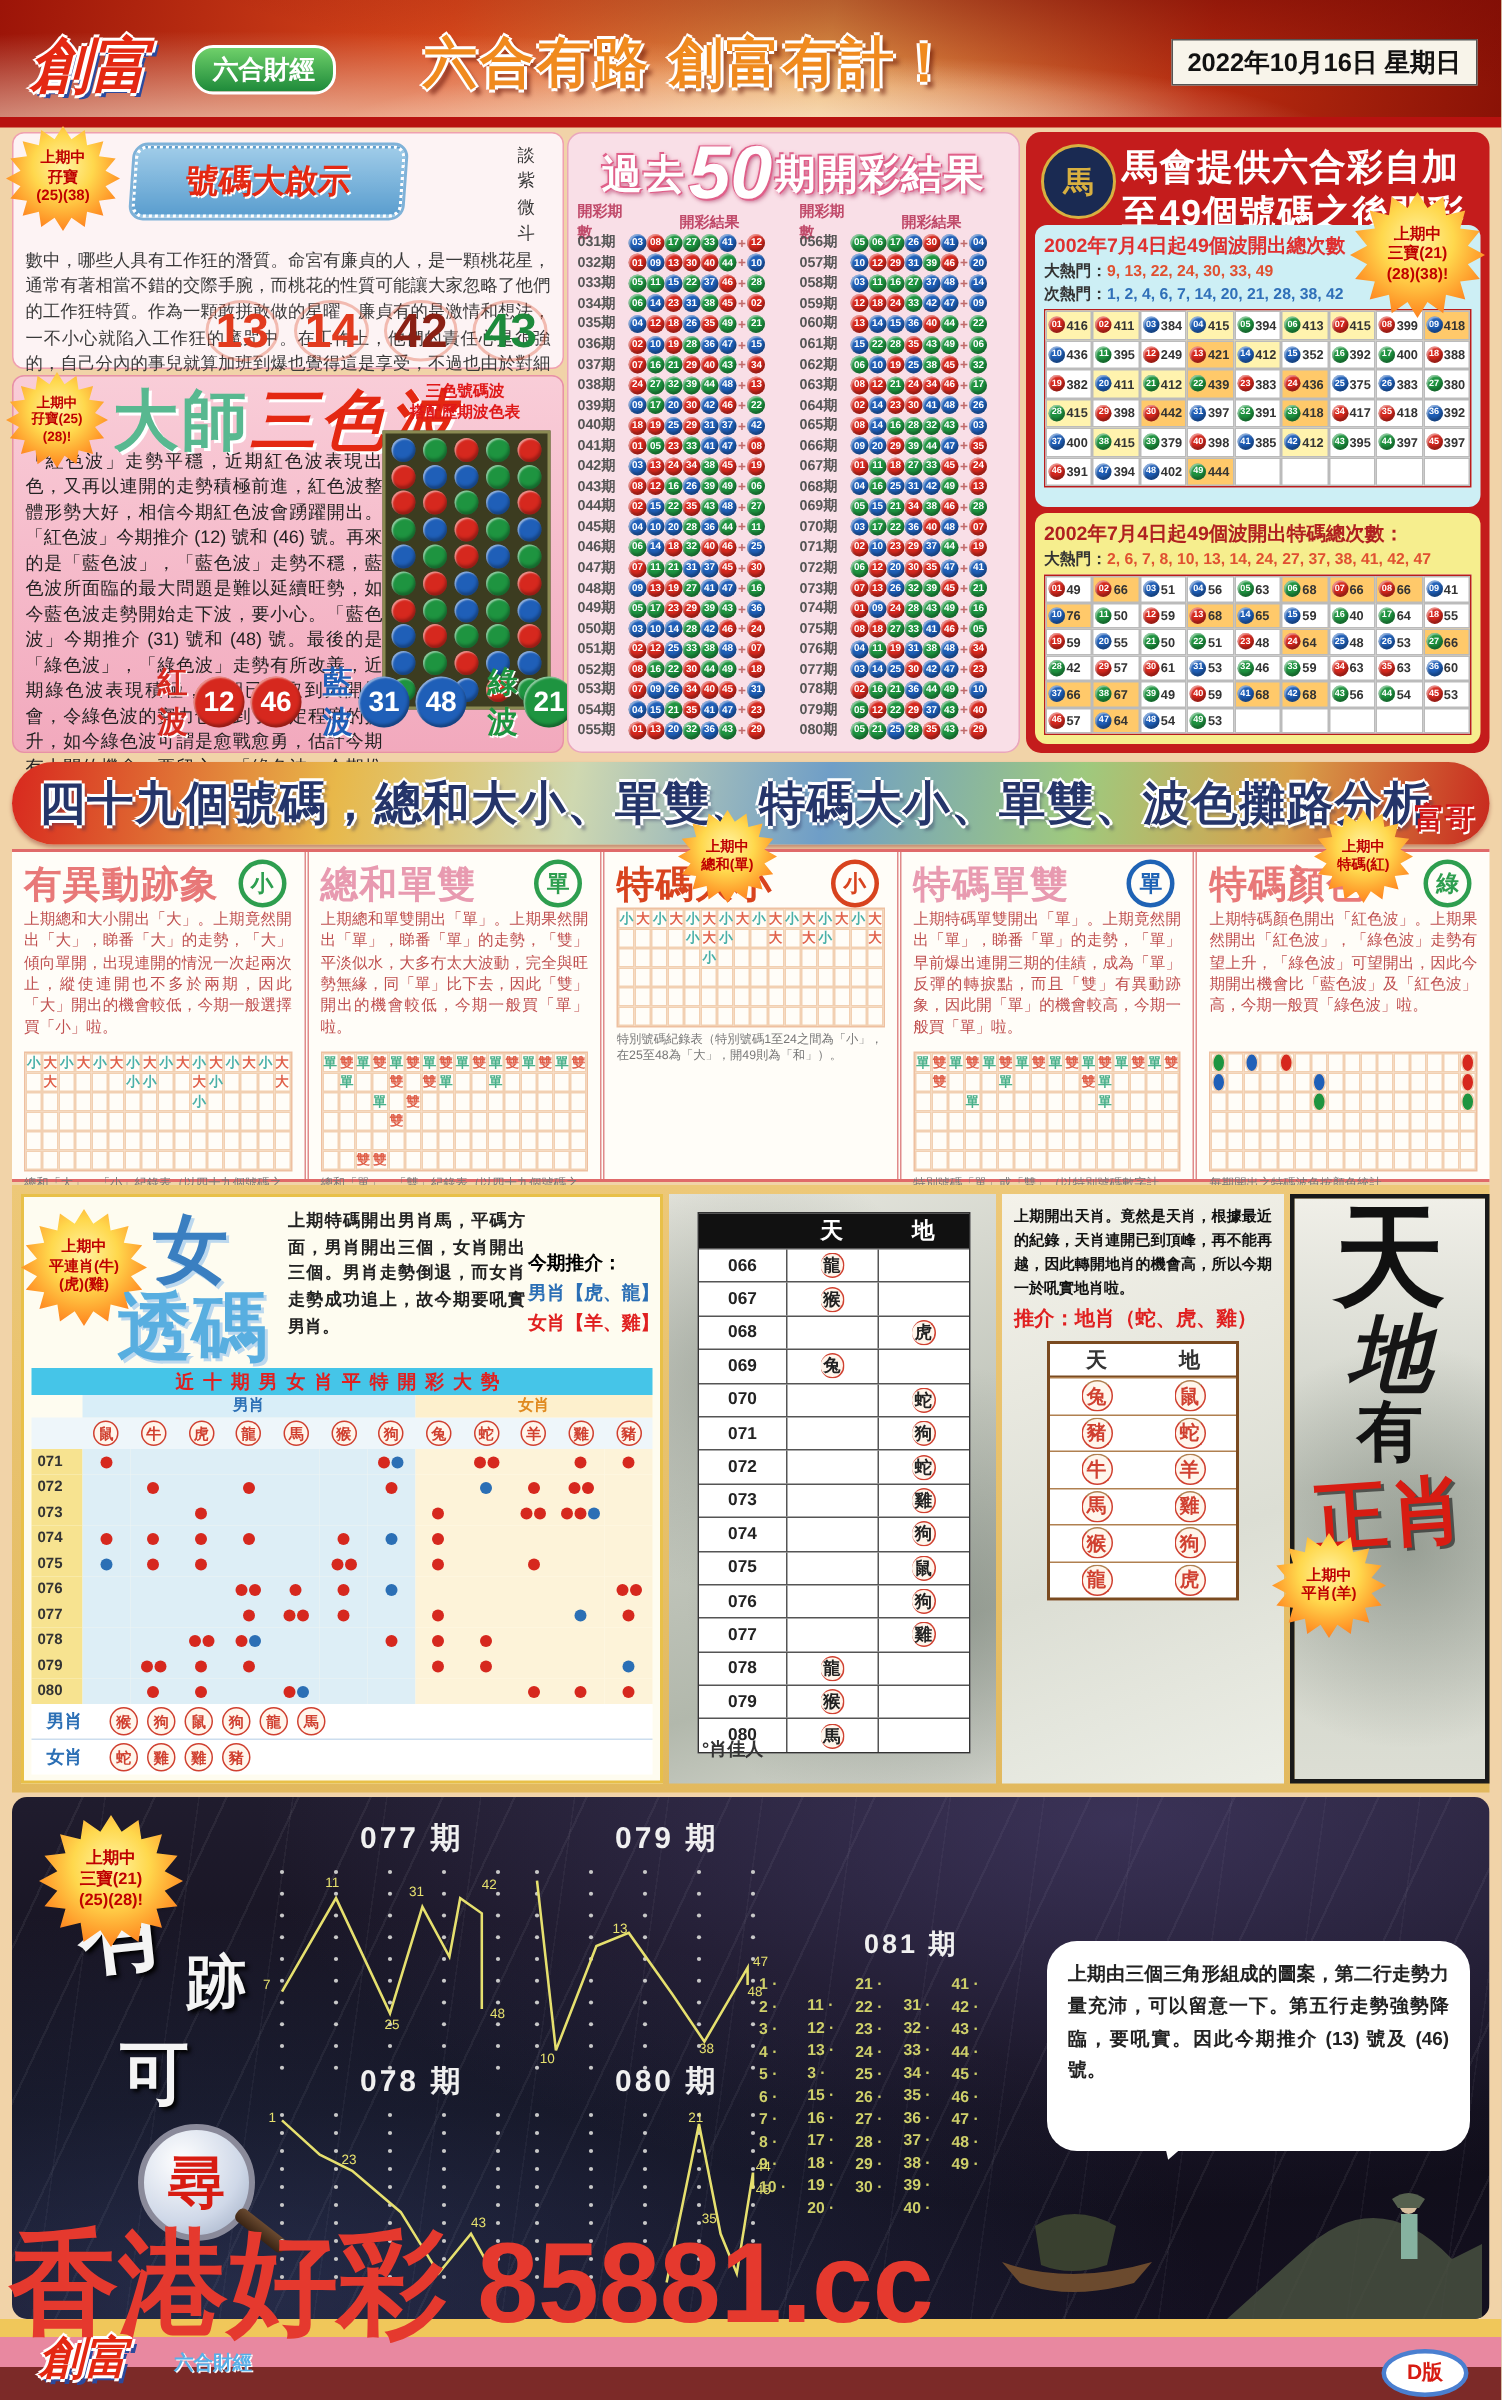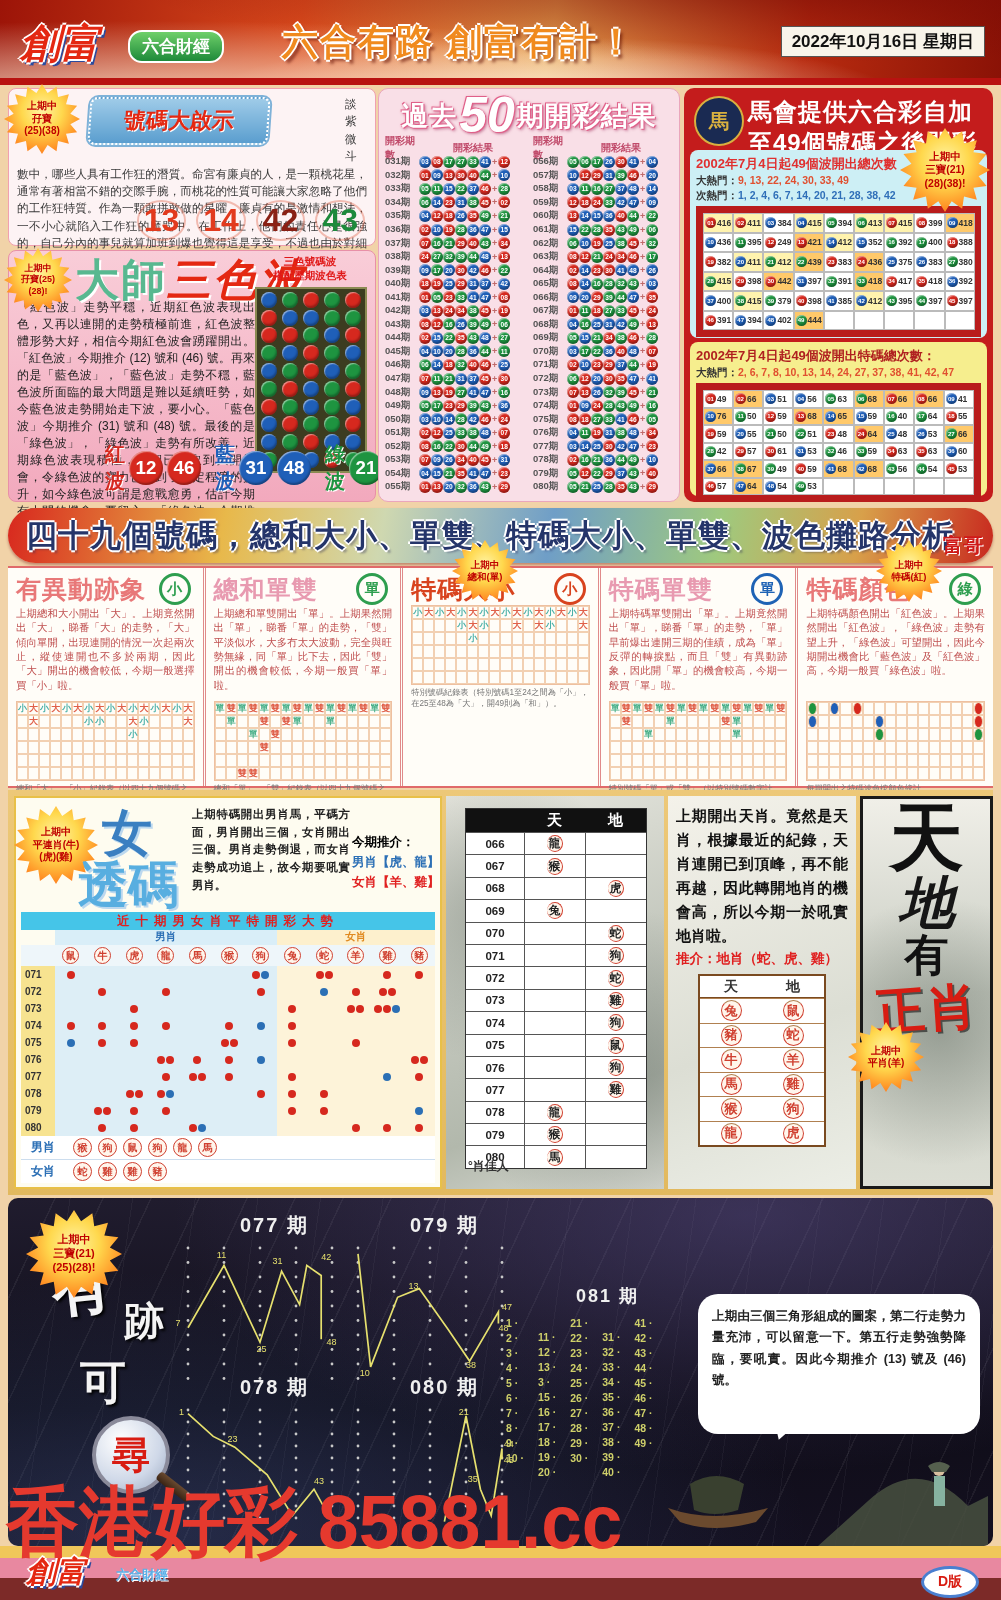--- a/index.html
+++ b/index.html
@@ -80,21 +80,21 @@
   #jc-logo{position:absolute;left:10px;top:8px;width:46px;height:46px;border-radius:50%;background:#1a2a52;
     border:2px solid #d8b040;color:#d8b040;display:flex;align-items:center;justify-content:center;font-size:20px;font-weight:900;}
   #jc-title{position:absolute;left:64px;top:8px;width:236px;font-size:24px;font-weight:900;color:#fff;line-height:1.3;letter-spacing:1px;}
   .jc-panel{position:absolute;left:6px;box-sizing:border-box;padding:5px 6px;border-radius:8px;}
   #jc1{top:62px;width:297px;height:188px;background:#cdeff5;}
   #jc2{top:254px;width:297px;height:154px;background:#f6ee8e;}
   .jc-t{font-size:13px;font-weight:900;color:#e03030;}
   #jc2 .jc-t{color:#b02020;}
   .jc-hot{font-size:10.5px;font-weight:bold;color:#333;margin-top:1px;}
   .jc-hot b{color:#e05030;} .jc-hot i{color:#2f6fb8;font-style:normal;}
-  .jc-table{display:grid;grid-template-columns:repeat(9,1fr);background:#fff;border:7px solid #b91c1c;margin-top:3px;}
+  .jc-table{display:grid;grid-template-columns:repeat(9,1fr);background:#fff;border:1px solid #b91c1c;margin-top:3px;}
   .jc-cell{display:flex;align-items:center;gap:1px;height:19.5px;border:0.5px solid #bbb;font-size:8.5px;color:#333;
     padding:0 1px;box-sizing:border-box;font-weight:bold;}
   #jc2 .jc-cell{height:17.5px;}
   .jc-cell.hot{background:#ffc96a;} .jc-cell.warm{background:#fff3ae;}
   
   #band{position:absolute;left:8px;top:508px;width:985px;height:55px;border-radius:28px;
     background:linear-gradient(100deg,#d8281e 0%,#e8b84a 22%,#cfd8b0 38%,#6f9ec7 55%,#9fc97e 72%,#d8a04a 86%,#c8281e 100%);
     display:flex;align-items:center;box-shadow:0 2px 3px rgba(120,20,20,.4);}
   #band-text{margin-left:18px;font-size:31px;font-weight:900;color:#25356a;letter-spacing:1px;
     text-shadow:-2px 0 #fff,2px 0 #fff,0 -2px #fff,0 2px #fff,3px 3px 2px rgba(40,40,90,.35);}
@@ -147,21 +147,21 @@
   #td-head span{display:flex;align-items:center;justify-content:center;}
   .td-row{display:grid;grid-template-columns:58px 61px 61px;height:21.4px;border-top:1px solid #555;}
   .td-row span{display:flex;align-items:center;justify-content:center;font-size:11.5px;font-weight:bold;color:#222;border-left:1px solid #555;}
   .td-row span:first-child{border-left:none;}
   .tdc{width:15px;height:15px;border-radius:50%;border:1.5px solid #d04030;color:#d04030;background:#fff6ec;
     font-size:10px;font-weight:900;display:flex;align-items:center;justify-content:center;}
   #td-foot{position:absolute;left:22px;top:362px;font-size:12px;color:#333;font-weight:bold;}
   
   #txt{position:absolute;left:668px;top:796px;width:188px;height:393px;background:#f7f4ea;padding:8px 8px;box-sizing:border-box;
     background:linear-gradient(160deg,#f4f2ea,#dcded4 60%,#eceee6);}
-  #tx-body{font-size:15px;line-height:1.6;font-weight:900;color:#111;text-align:justify;}
+  #tx-body{font-size:10px;line-height:1.6;font-weight:900;color:#111;text-align:justify;}
   #tx-rec{font-size:13.5px;font-weight:900;color:#e02020;margin-top:2px;}
   #tx-table{width:124px;margin:6px auto 0;background:#fff;border:2px solid #7a4a20;}
   #tx-th{display:grid;grid-template-columns:1fr 1fr;height:22px;font-size:14px;font-weight:900;color:#333;}
   #tx-th span{display:flex;align-items:center;justify-content:center;border-bottom:1px solid #7a4a20;}
   .tx-row{display:grid;grid-template-columns:1fr 1fr;height:24.5px;}
   .tx-row span{display:flex;align-items:center;justify-content:center;border-top:1px solid #b08050;}
   .txc{width:19px;height:19px;border-radius:50%;border:1.5px solid #d04030;color:#d04030;background:#fff6ec;
     font-size:13px;font-weight:900;display:flex;align-items:center;justify-content:center;}
   
   #art{position:absolute;left:860px;top:796px;width:133px;height:393px;border:3px solid #1a1a1a;box-sizing:border-box;

